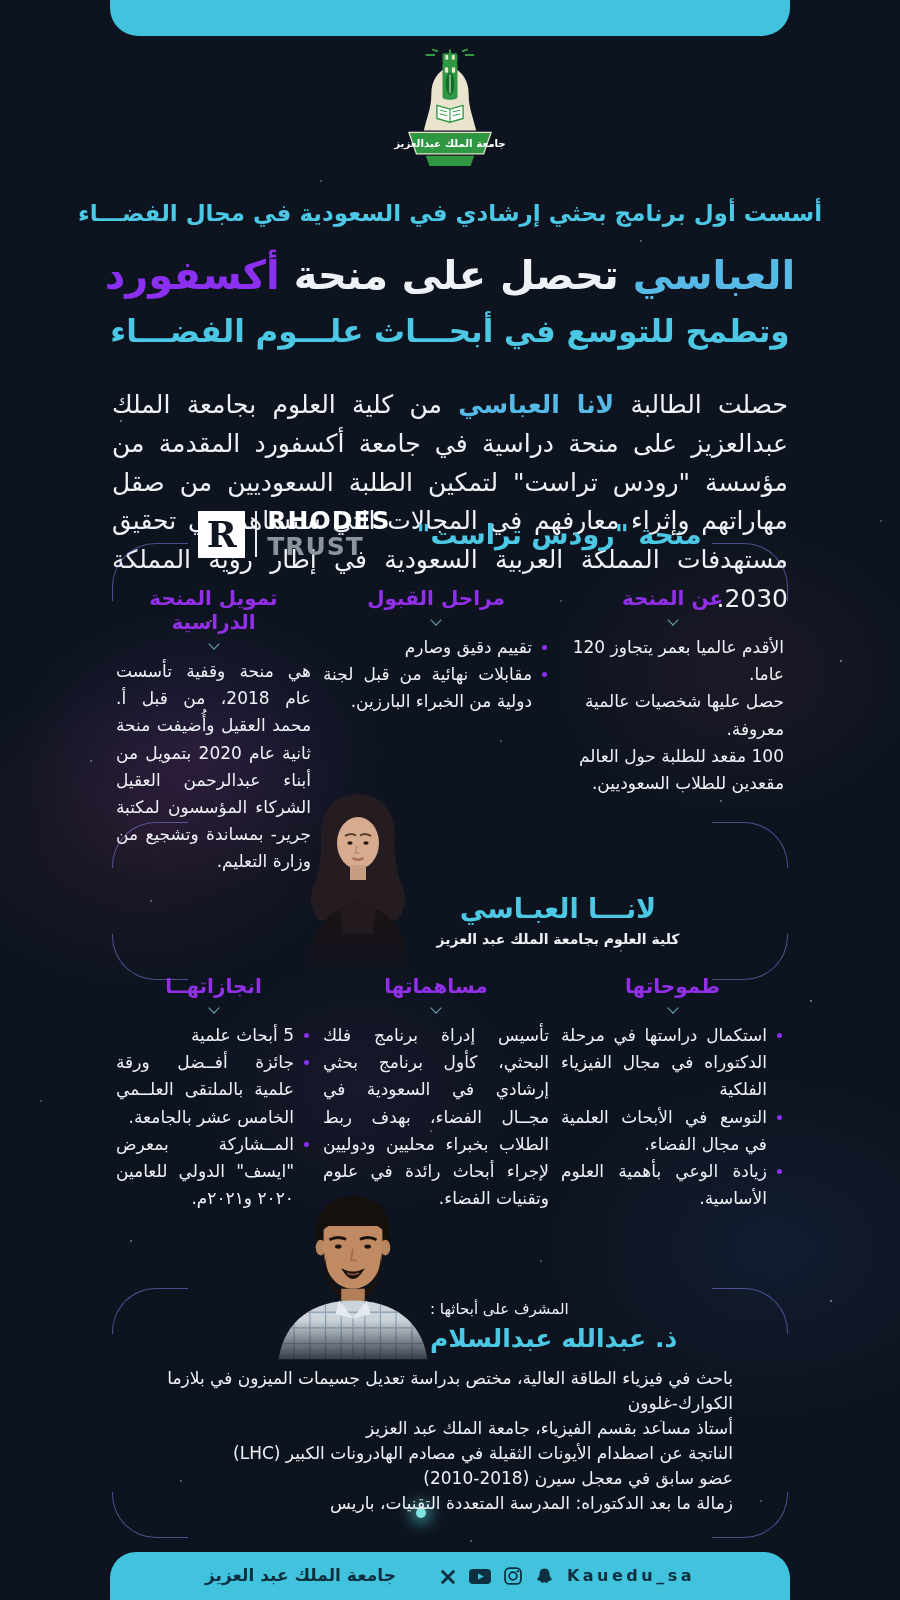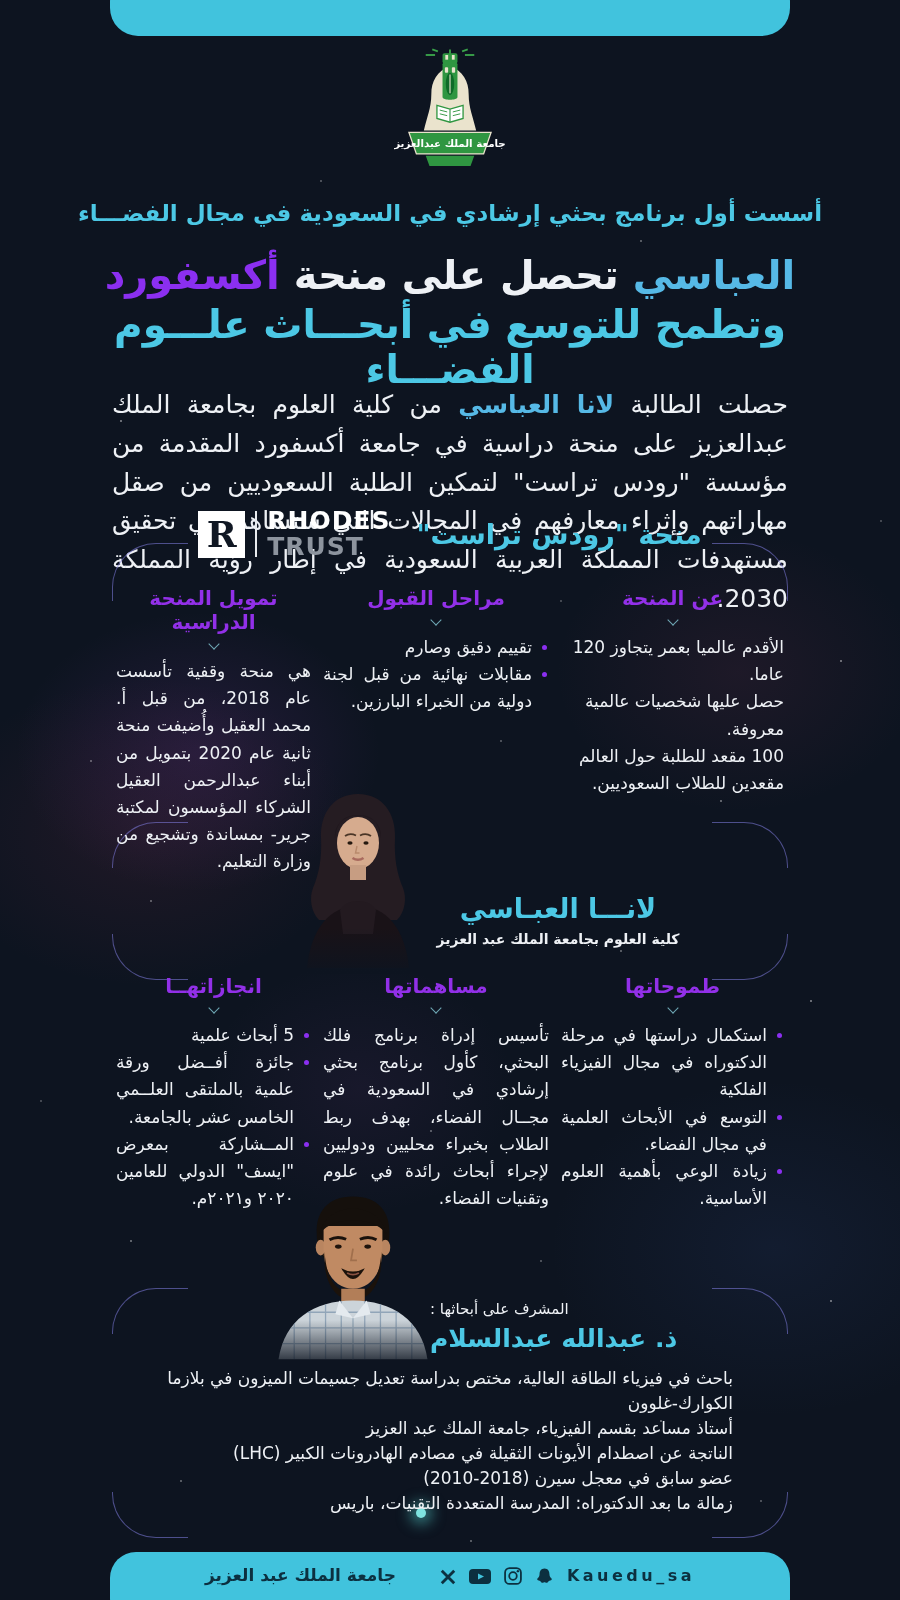--- a/index.html
+++ b/index.html
@@ -54,21 +54,21 @@
   .footer-social svg{display:block}
   .footer-handle{color:var(--footer-ink);font-size:16px;font-weight:bold;letter-spacing:3.5px;}
   
   .kau-logo{position:absolute;left:50%;transform:translateX(-50%);top:48px;}
   
   .title-block{position:absolute;top:200px;left:40px;right:40px;text-align:center;direction:rtl;}
   .t1{color:var(--cyan-text);font-size:23px;font-weight:bold;}
   .t2{font-size:40px;font-weight:bold;margin-top:26px;color:var(--white);}
   .t2 .name{color:var(--lightblue);}
   .t2 .oxford{color:var(--purple);}
-  .t3{color:var(--cyan-text);font-size:39px;font-weight:bold;margin-top:4px;}
+  .t3{color:var(--cyan-text);font-size:31px;font-weight:bold;margin-top:15px;}
   
   .intro{position:absolute;top:386px;left:112px;right:112px;direction:rtl;text-align:justify;
     color:var(--white);font-size:25px;line-height:1.55;font-weight:500;}
   .intro .hl{color:var(--lightblue);font-weight:bold;}
   
   .rhodes-head{position:absolute;top:508px;left:0;right:0;display:flex;direction:ltr;justify-content:center;align-items:center;gap:26px;}
   .rhodes-logo{display:flex;align-items:center;gap:10px;direction:ltr;}
   .r-badge{width:47px;height:47px;background:#fff;display:flex;align-items:center;justify-content:center;}
   .r-badge span{color:#101723;font-family:"DejaVu Serif",serif;font-weight:bold;font-size:36px;line-height:1;}
   .r-div{width:2px;height:46px;background:#e8ebee;}

